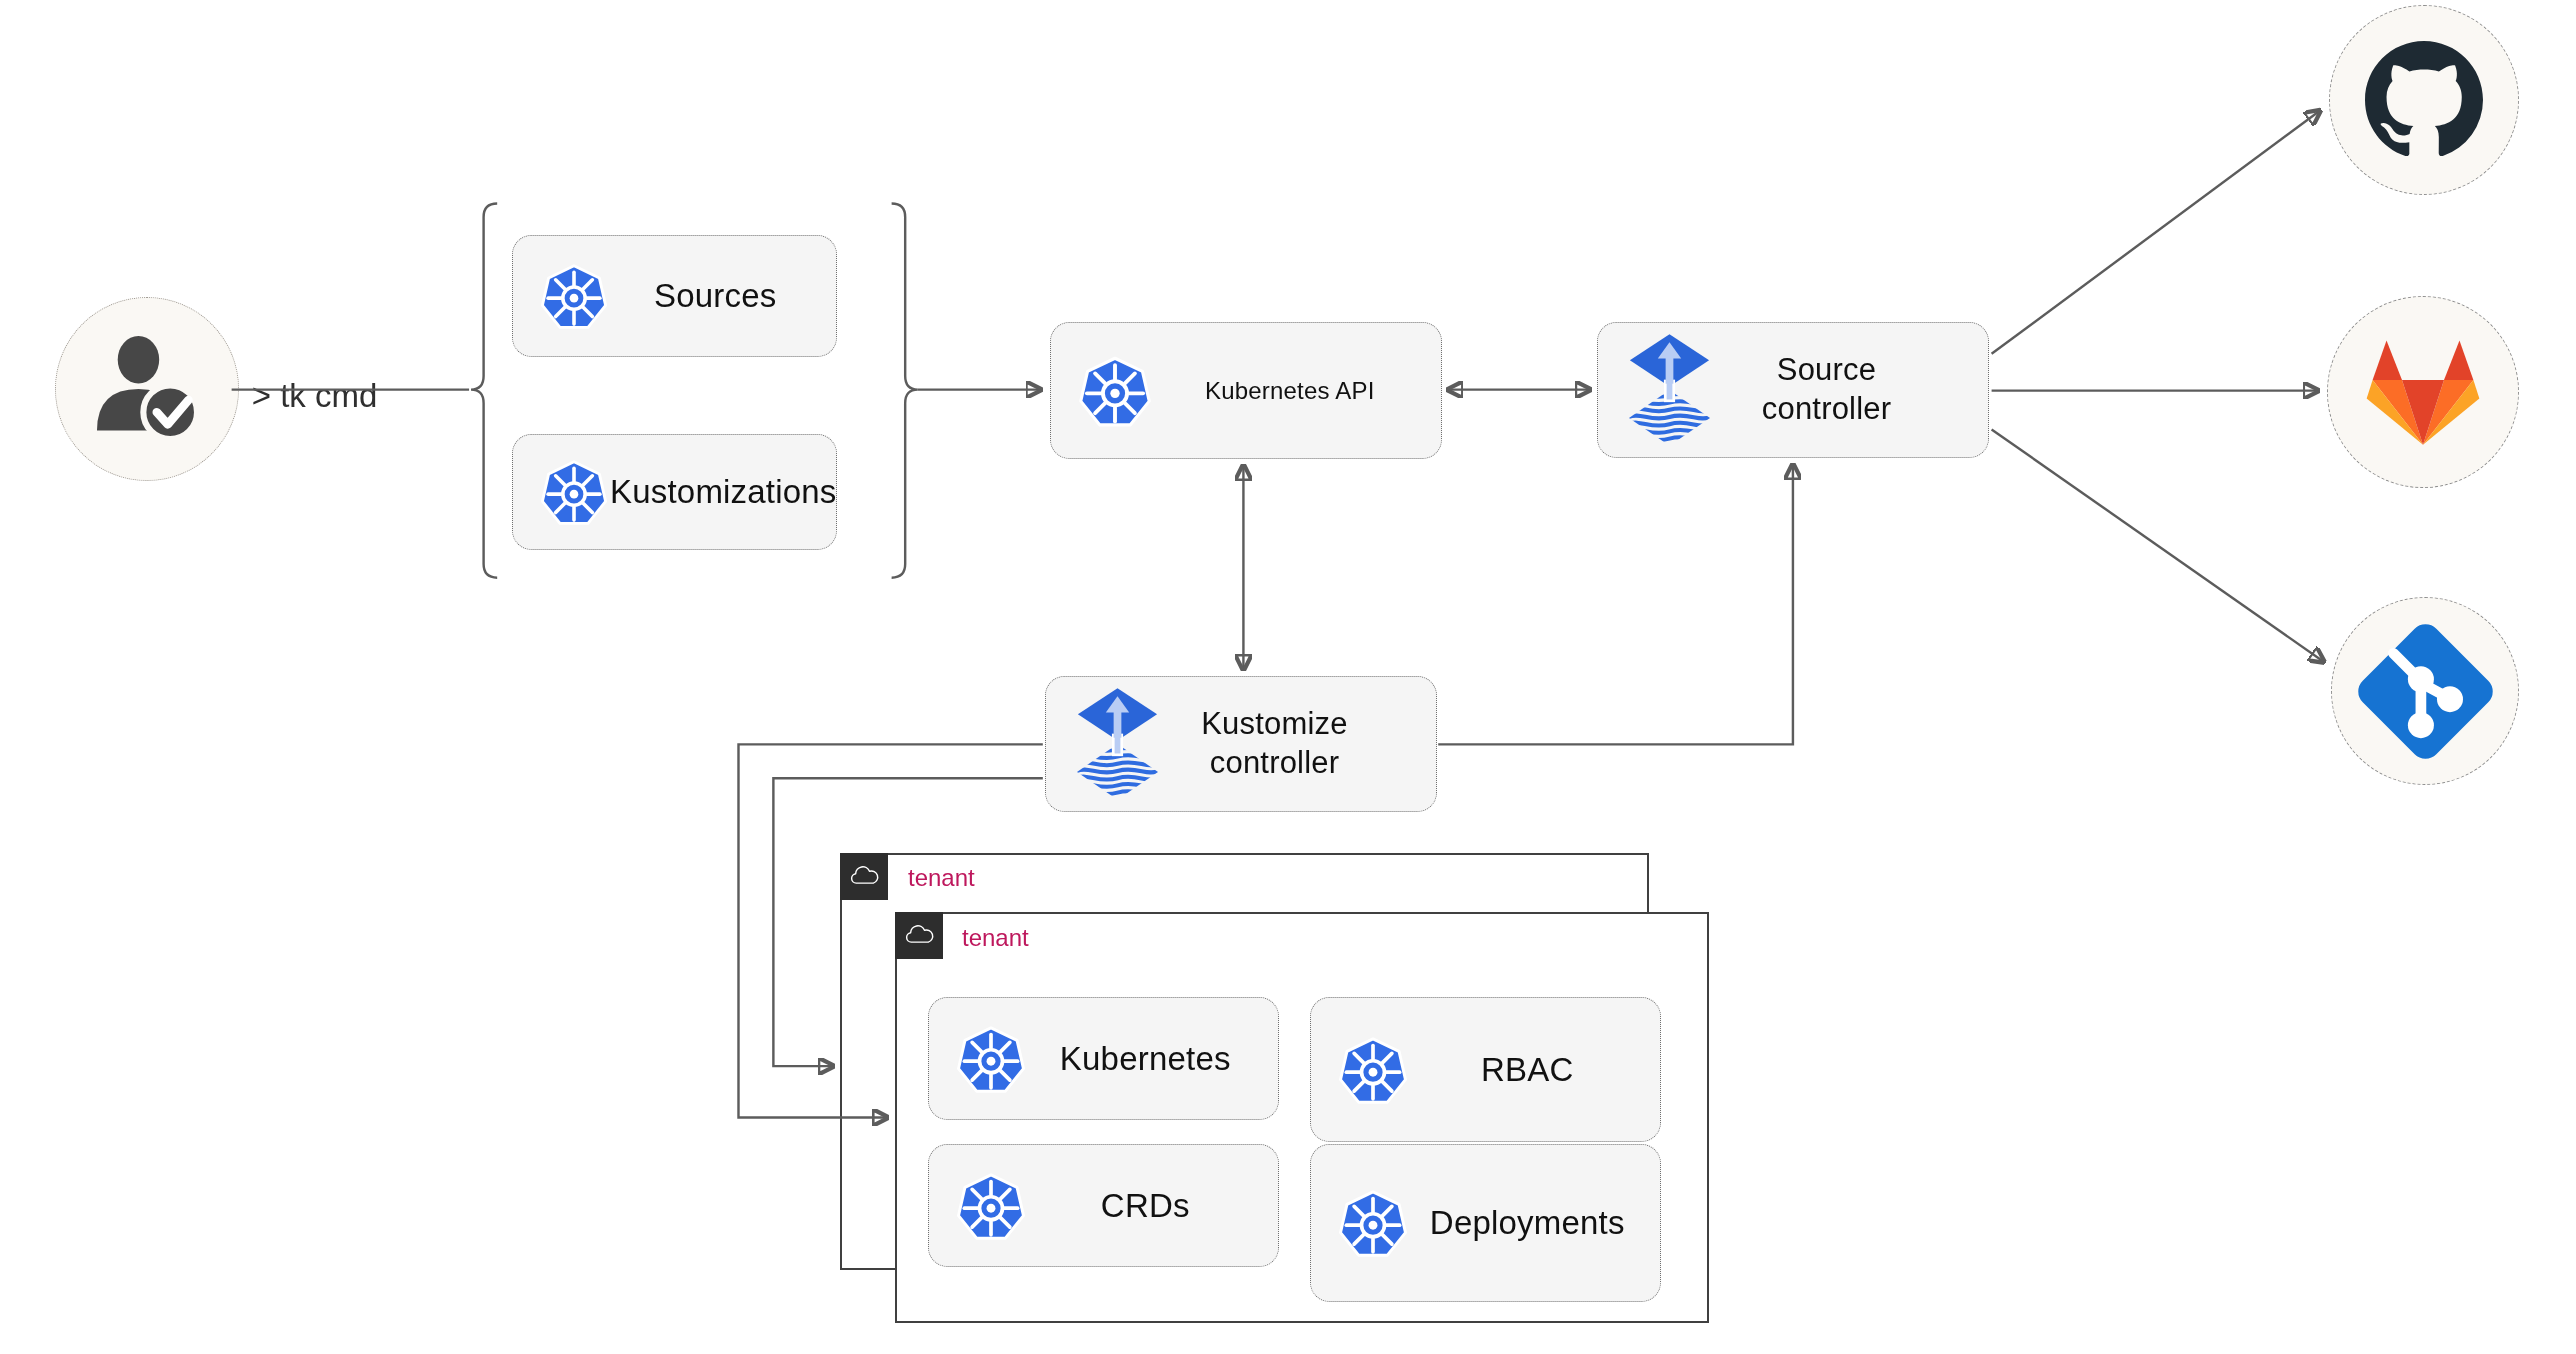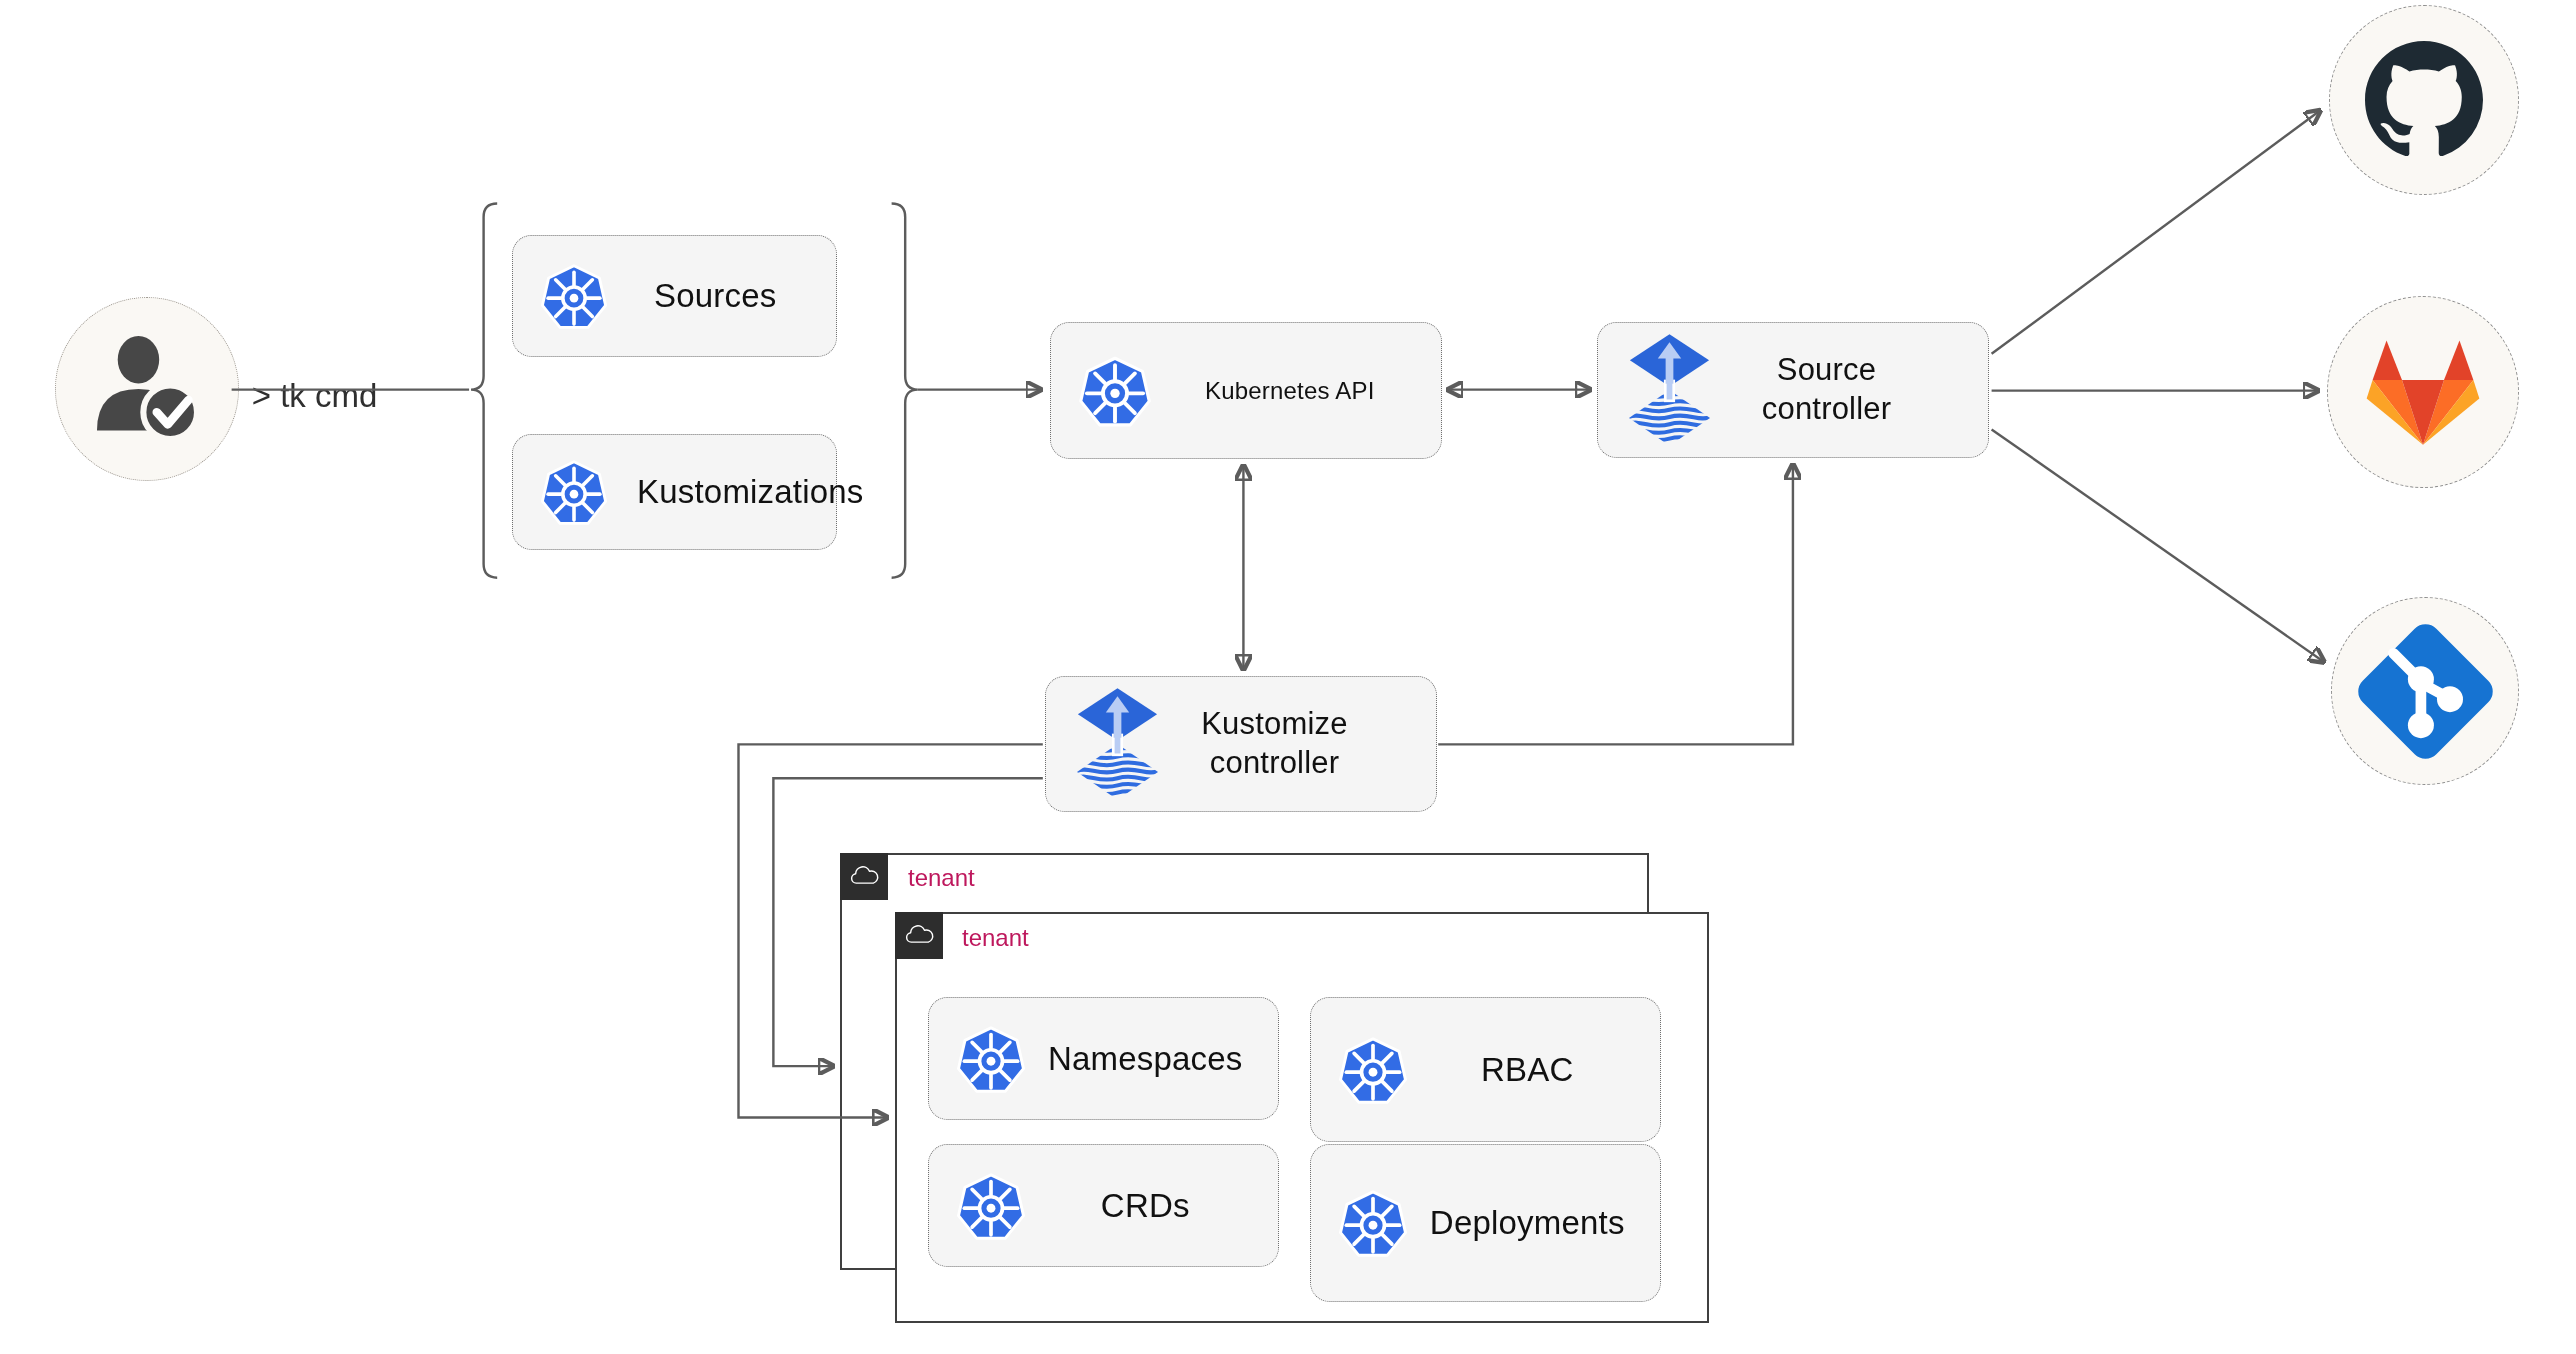--- a/index.html
+++ b/index.html
@@ -128,21 +128,21 @@
 
   <div class="chip" style="left:512px; top:235px; width:325px; height:122px;">
     <span class="icon-slot">
       <svg width="72" height="72" viewBox="0 0 100 100">
           <use href="#k8s-logo"></use>
         </svg>
     </span>
     <span class="lbl">Sources</span>
   </div>
 
-  <div class="chip" style="left:512px; top:434px; width:325px; height:116px;gap:27px;">
+  <div class="chip" style="left:512px; top:434px; width:325px; height:116px;">
     <span class="icon-slot">
       <svg width="72" height="72" viewBox="0 0 100 100">
           <use href="#k8s-logo"></use>
         </svg>
     </span>
     <span class="lbl">Kustomizations</span>
   </div>
 
   <div class="chip" style="left:1050px; top:322px; width:392px; height:137px;">
     <span class="icon-slot">
@@ -186,21 +186,21 @@
       </svg>
   </div>
   <div class="tenant-name" style="left:962px; top:924px;">tenant</div>
 
   <div class="chip" style="left:928px; top:997px; width:351px; height:123px;">
     <span class="icon-slot">
       <svg width="74" height="74" viewBox="0 0 100 100">
           <use href="#k8s-logo"></use>
         </svg>
     </span>
-    <span class="lbl">Namespaces</span>
+    <span class="lbl">Kubernetes</span>
   </div>
   <div class="chip" style="left:1310px; top:997px; width:351px; height:145px;">
     <span class="icon-slot">
       <svg width="74" height="74" viewBox="0 0 100 100">
           <use href="#k8s-logo"></use>
         </svg>
     </span>
     <span class="lbl">RBAC</span>
   </div>
   <div class="chip" style="left:928px; top:1144px; width:351px; height:123px;">

